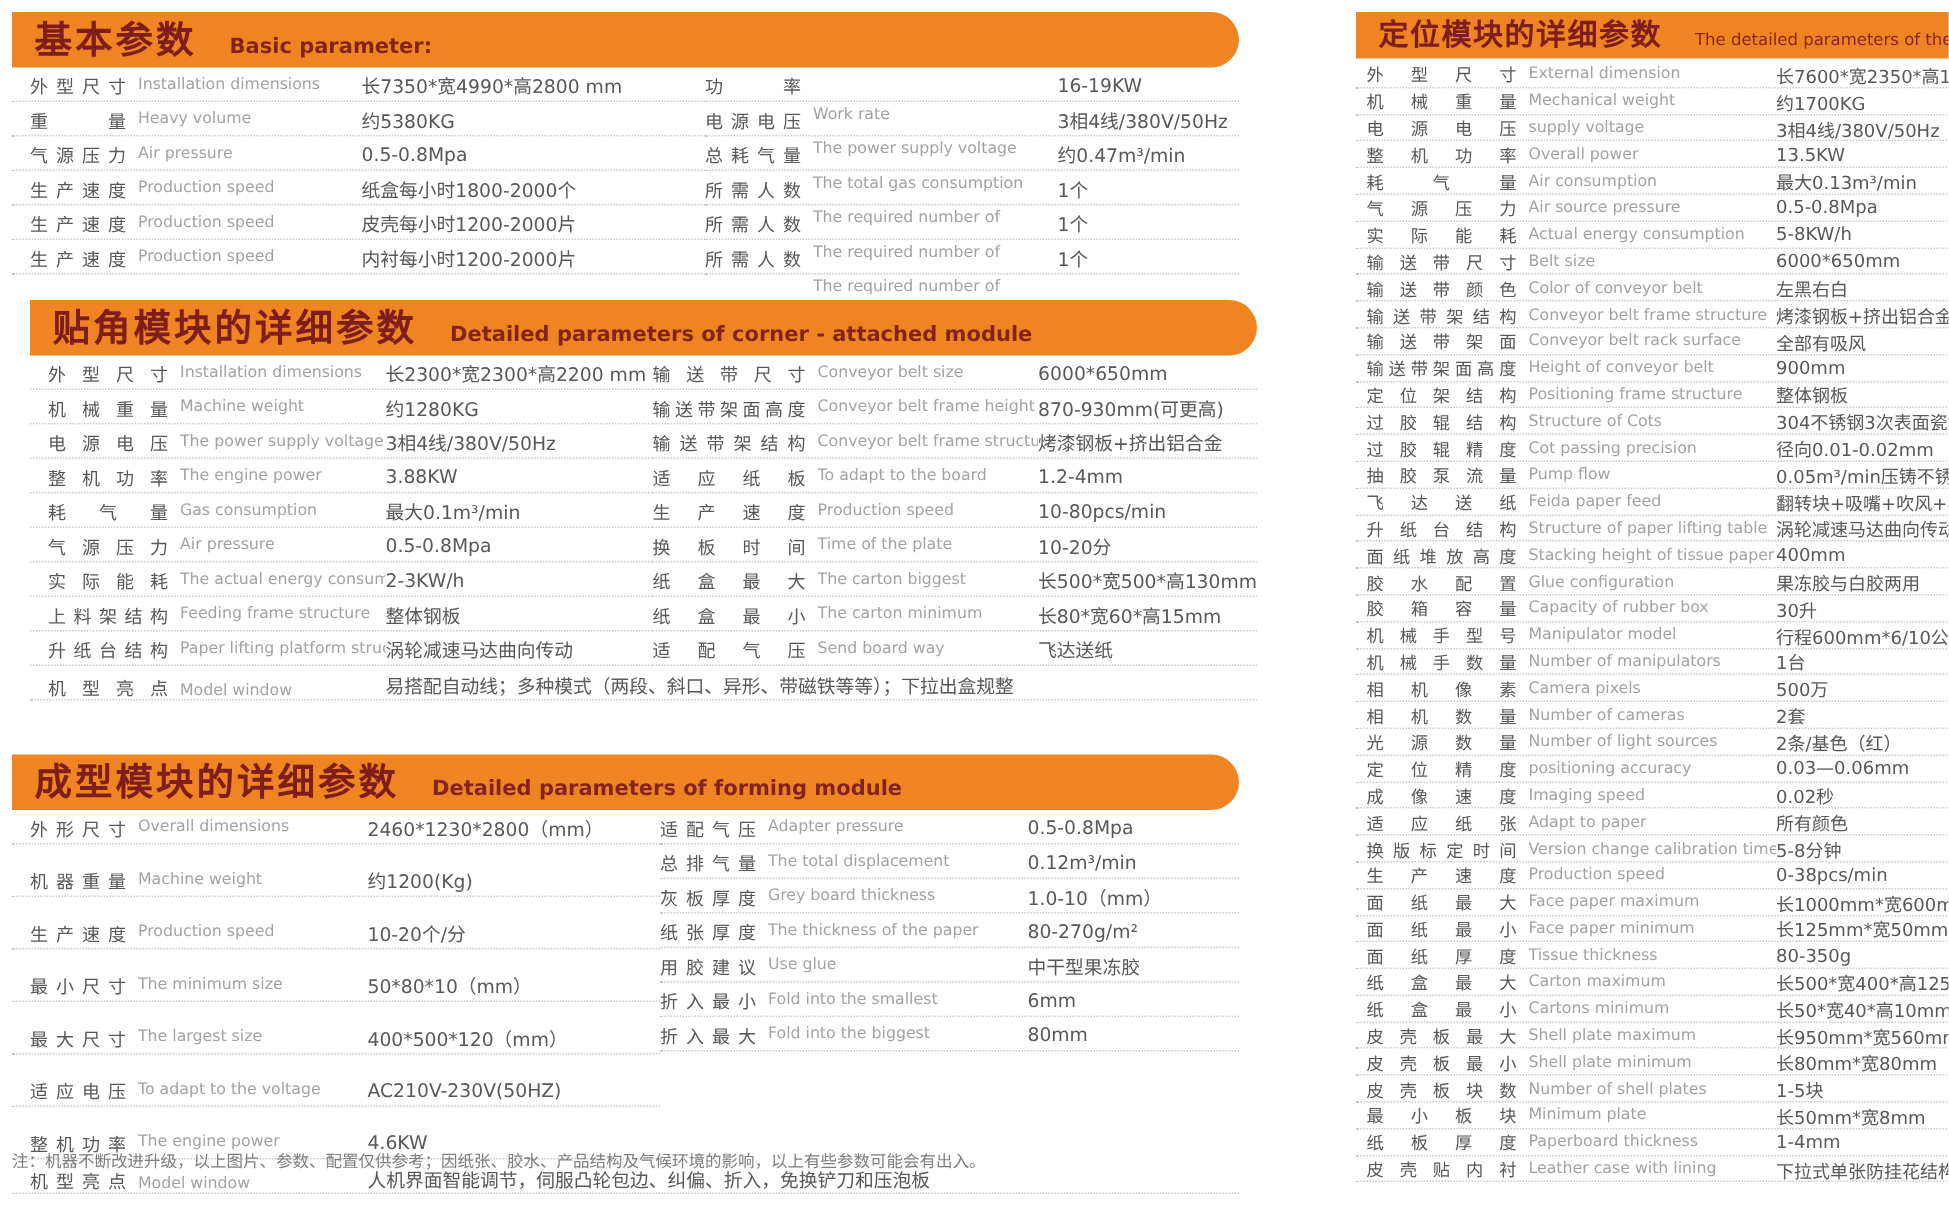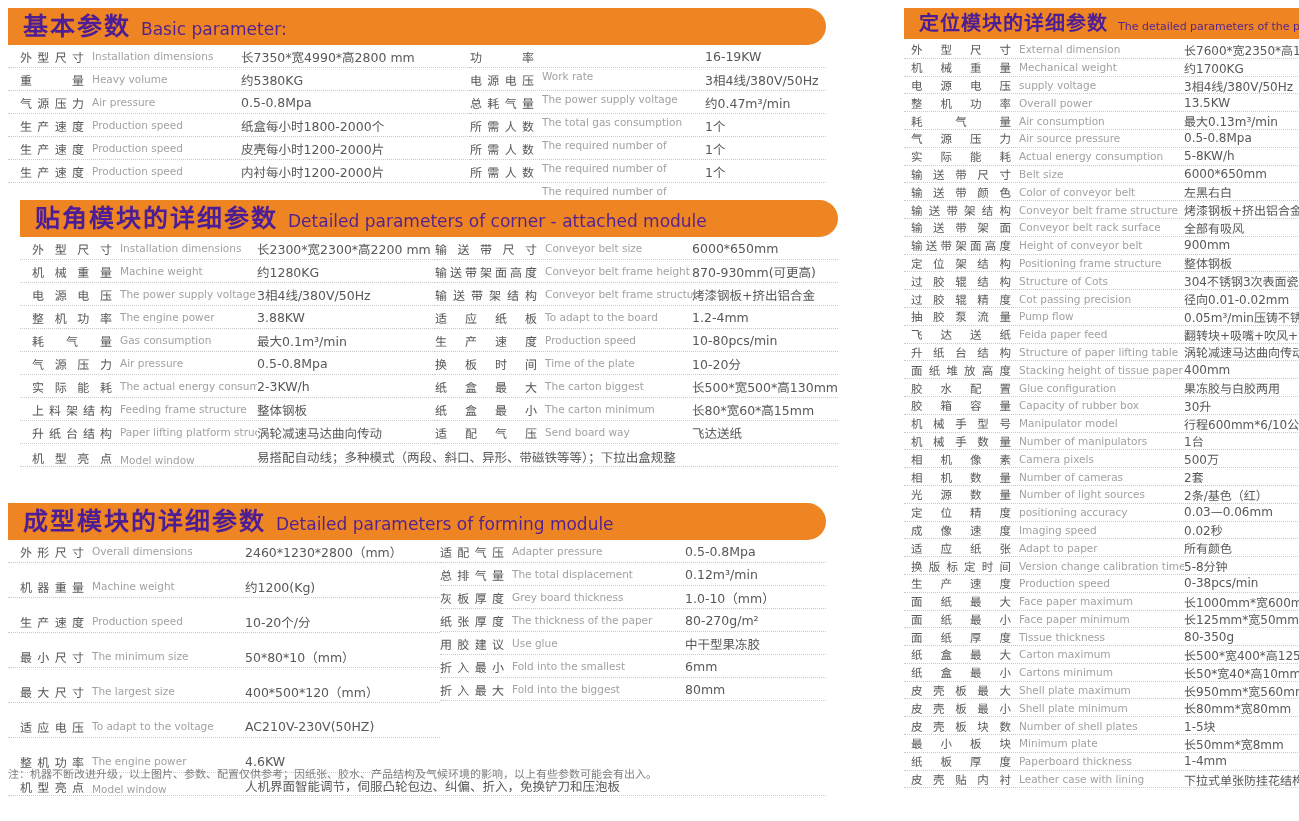--- a/index.html
+++ b/index.html
@@ -3,28 +3,28 @@
 <meta charset="utf-8">
 <style>
   html,body{margin:0;padding:0;}
   body{
     width:1299px;height:821px;position:relative;background:#ffffff;
     font-family:"DejaVu Sans","Liberation Sans",sans-serif;
     color:#595757;overflow:hidden;
   }
   .sec{position:absolute;}
   .hdr{
-    background:#EF8522;color:#4c1d95;border-radius:0 19px 19px 0;
-    display:flex;align-items:baseline;gap:10px;padding-left:15px;overflow:hidden;
+    background:#EF8522;color:#7f1d1d;border-radius:0 19px 19px 0;
+    display:flex;align-items:baseline;gap:22px;padding-left:15px;overflow:hidden;
   }
   .hdr .t-zh{font-weight:bold;letter-spacing:2px;white-space:nowrap;}
   .hdr .t-en{white-space:nowrap;opacity:.95;}
   .sec-l .hdr{height:37px;}
   .sec-l .hdr .t-zh{font-size:25px;line-height:37px;}
-  .sec-l .hdr .t-en{font-size:17px;}
+  .sec-l .hdr .t-en{font-size:14px;font-weight:bold;}
   .pp .hdr{height:31px;}
   .pp .hdr .t-zh{font-size:20px;line-height:31px;letter-spacing:1px;}
   .pp .hdr .t-en{font-size:11px;}
 
   .cols{display:flex;align-items:flex-start;}
   .colL,.colR{display:flex;flex-direction:column;}
   .colR{flex:1;}
 
   .row{
     display:flex;align-items:center;height:23px;

